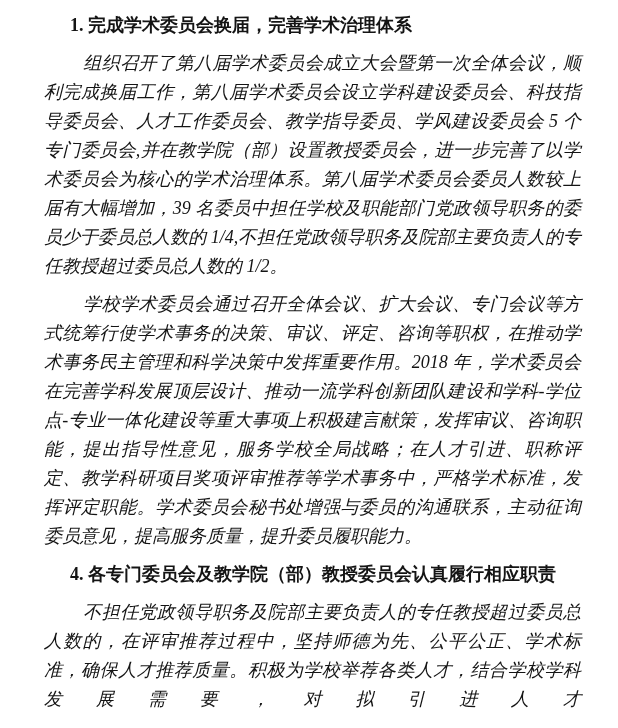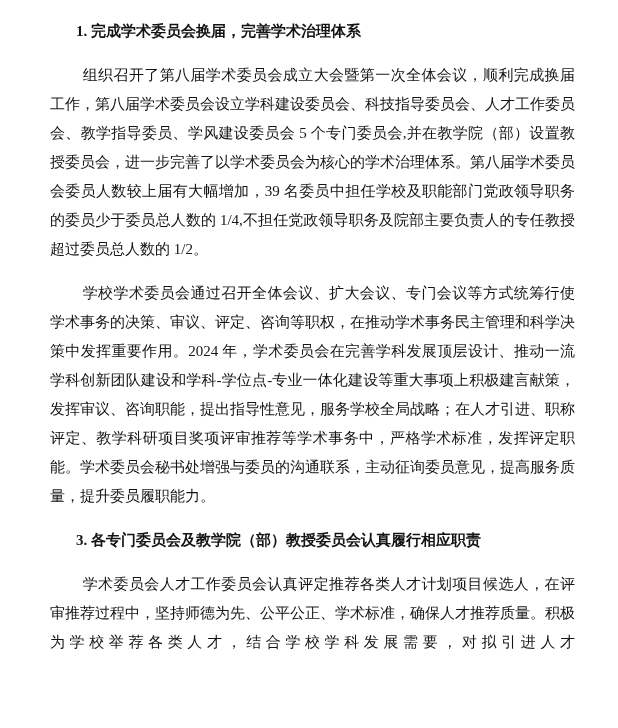--- a/index.html
+++ b/index.html
@@ -14,52 +14,53 @@
     font-family: "Liberation Serif", "DejaVu Serif", serif;
   }
   .page {
     box-sizing: border-box;
     width: 618px;
     height: 728px;
     padding: 2px 28px 0 35px;
     background: #ffffff;
   }
   .doc-line {
-    font-size: 15px;
+    font-size: 18px;
     line-height: 29px;
     color: #141414;
-    margin: 15px;
+    margin: 9px;
   }
   .doc-heading {
     font-weight: 700;
     padding-left: 26px;
     white-space: nowrap;
   }
   .doc-para {
     text-align: justify;
     text-justify: inter-character;
     text-indent: 2.18em;
     word-break: break-all;
+    font-style: italic;
   }
   .doc-para.truncated {
     text-align-last: justify;
   }
 </style>
 </head>
 <body>
 
 <div class="page">
   <div>
 
     <div class="doc-line doc-heading">1. 完成学术委员会换届，完善学术治理体系</div>
 
     <div class="doc-line doc-para">组织召开了第八届学术委员会成立大会暨第一次全体会议，顺利完成换届工作，第八届学术委员会设立学科建设委员会、科技指导委员会、人才工作委员会、教学指导委员、学风建设委员会 5 个专门委员会,并在教学院（部）设置教授委员会，进一步完善了以学术委员会为核心的学术治理体系。第八届学术委员会委员人数较上届有大幅增加，39 名委员中担任学校及职能部门党政领导职务的委员少于委员总人数的 1/4,不担任党政领导职务及院部主要负责人的专任教授超过委员总人数的 1/2。</div>
 
 
-    <div class="doc-line doc-para">学校学术委员会通过召开全体会议、扩大会议、专门会议等方式统筹行使学术事务的决策、审议、评定、咨询等职权，在推动学术事务民主管理和科学决策中发挥重要作用。2024 年，学术委员会在完善学科发展顶层设计、推动一流学科创新团队建设和学科-学位点-专业一体化建设等重大事项上积极建言献策，发挥审议、咨询职能，提出指导性意见，服务学校全局战略；在人才引进、职称评定、教学科研项目奖项评审推荐等学术事务中，严格学术标准，发挥评定职能。学术委员会秘书处增强与委员的沟通联系，主动征询委员意见，提高服务质量，提升委员履职能力。</div>
+    <div class="doc-line doc-para">学校学术委员会通过召开全体会议、扩大会议、专门会议等方式统筹行使学术事务的决策、审议、评定、咨询等职权，在推动学术事务民主管理和科学决策中发挥重要作用。2018 年，学术委员会在完善学科发展顶层设计、推动一流学科创新团队建设和学科-学位点-专业一体化建设等重大事项上积极建言献策，发挥审议、咨询职能，提出指导性意见，服务学校全局战略；在人才引进、职称评定、教学科研项目奖项评审推荐等学术事务中，严格学术标准，发挥评定职能。学术委员会秘书处增强与委员的沟通联系，主动征询委员意见，提高服务质量，提升委员履职能力。</div>
 
-    <div class="doc-line doc-heading">3. 各专门委员会及教学院（部）教授委员会认真履行相应职责</div>
+    <div class="doc-line doc-heading">4. 各专门委员会及教学院（部）教授委员会认真履行相应职责</div>
 
 
-    <div class="doc-line doc-para truncated">学术委员会人才工作委员会认真评定推荐各类人才计划项目候选人，在评审推荐过程中，坚持师德为先、公平公正、学术标准，确保人才推荐质量。积极为学校举荐各类人才，结合学校学科发展需要，对拟引进人才</div>
+    <div class="doc-line doc-para truncated">不担任党政领导职务及院部主要负责人的专任教授超过委员总人数的，在评审推荐过程中，坚持师德为先、公平公正、学术标准，确保人才推荐质量。积极为学校举荐各类人才，结合学校学科发展需要，对拟引进人才</div>
 
   </div>
 </div>
 
 </body></html>

